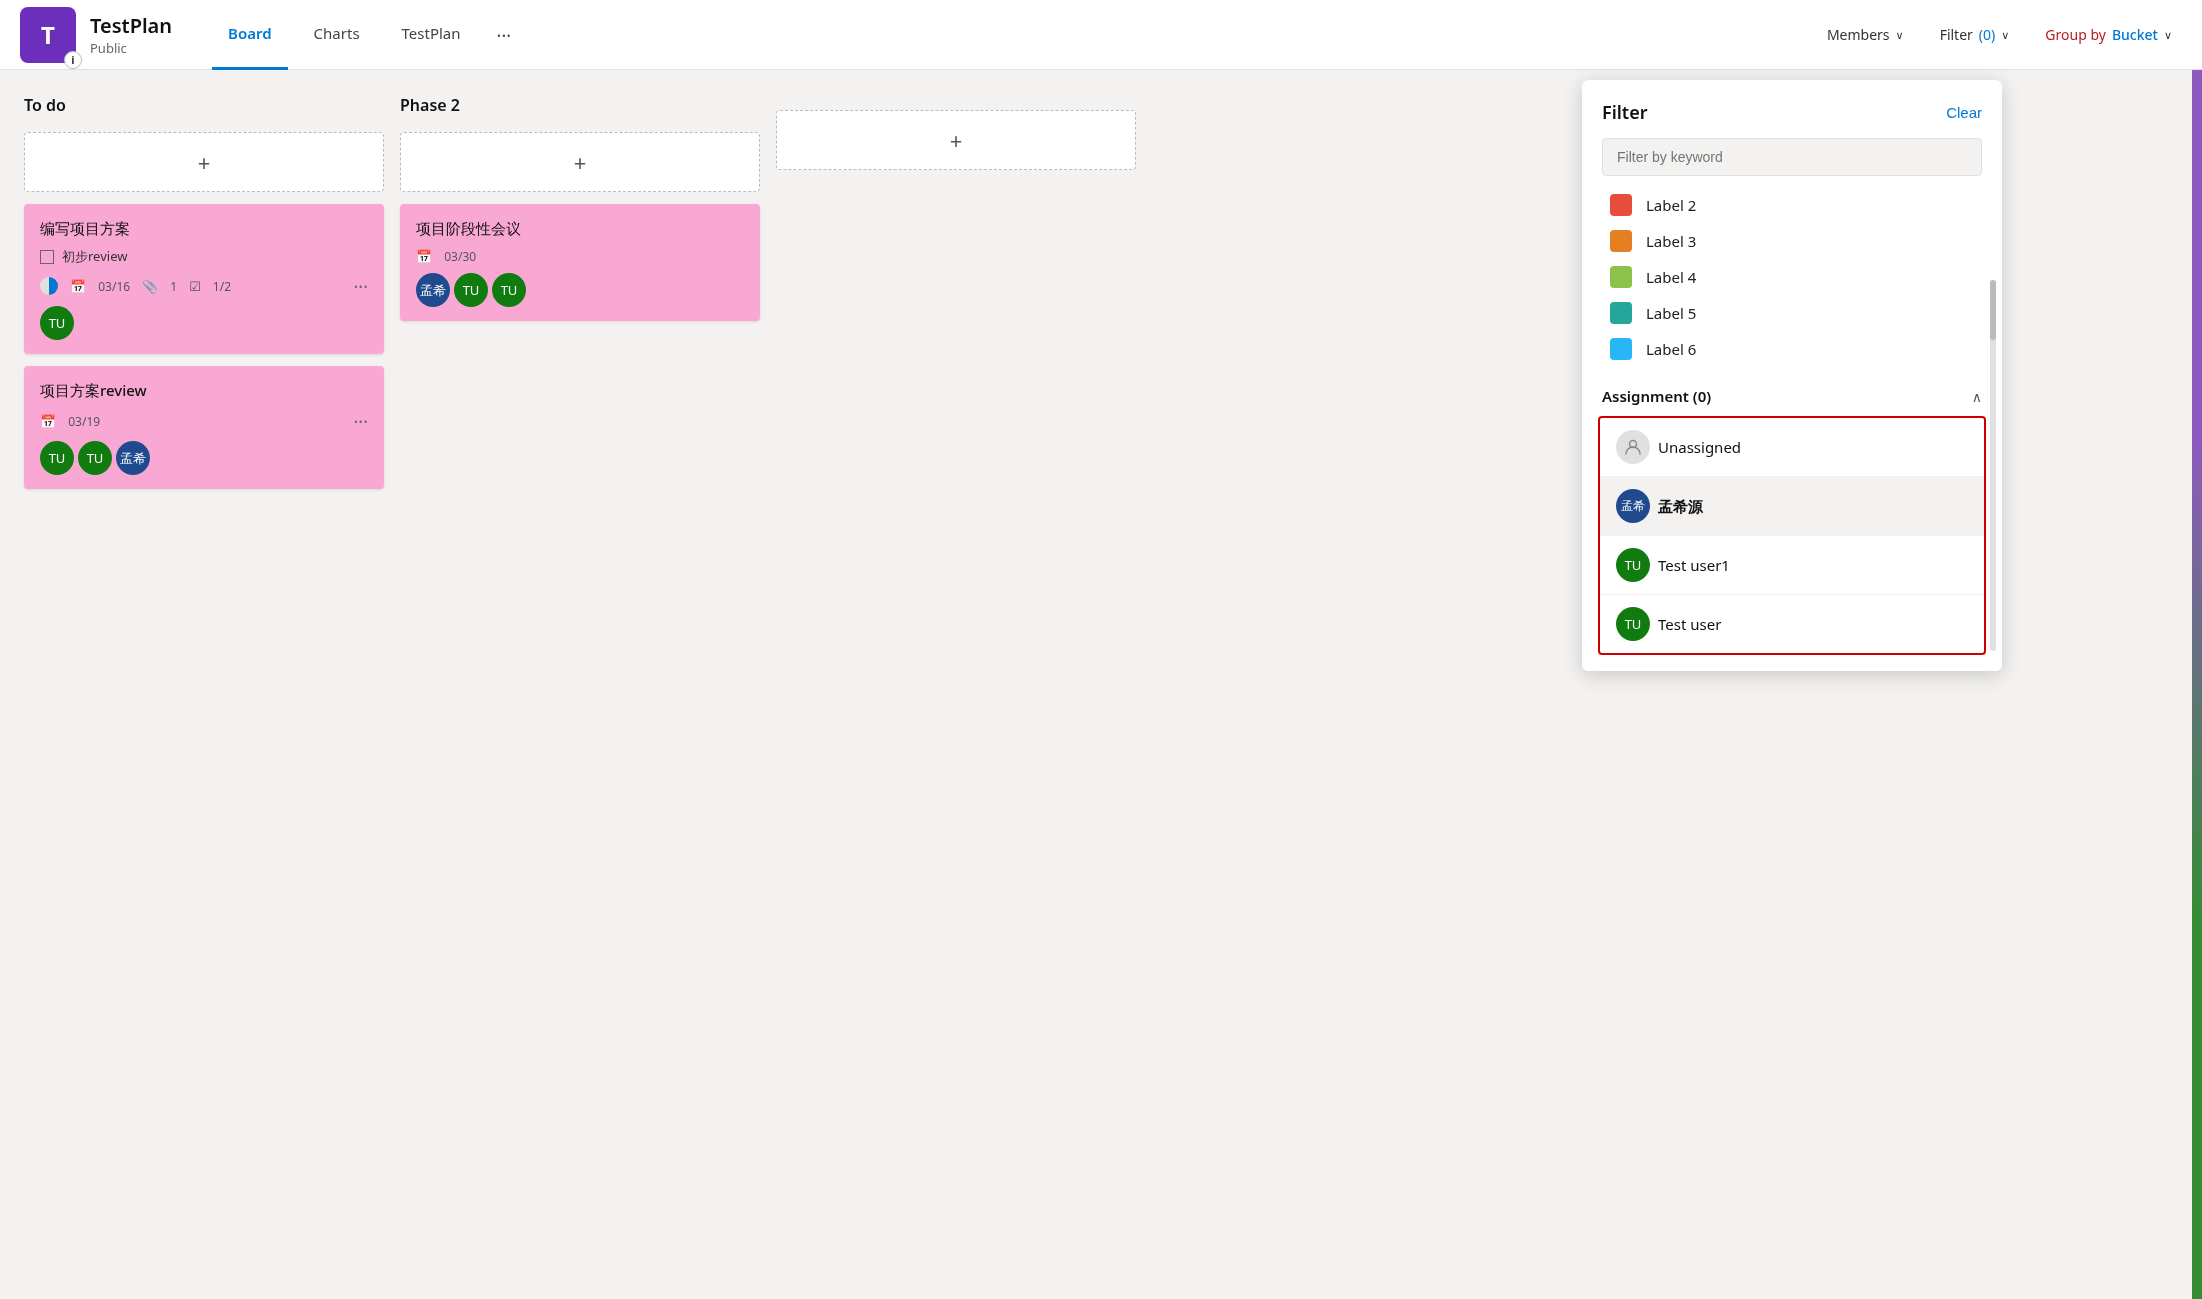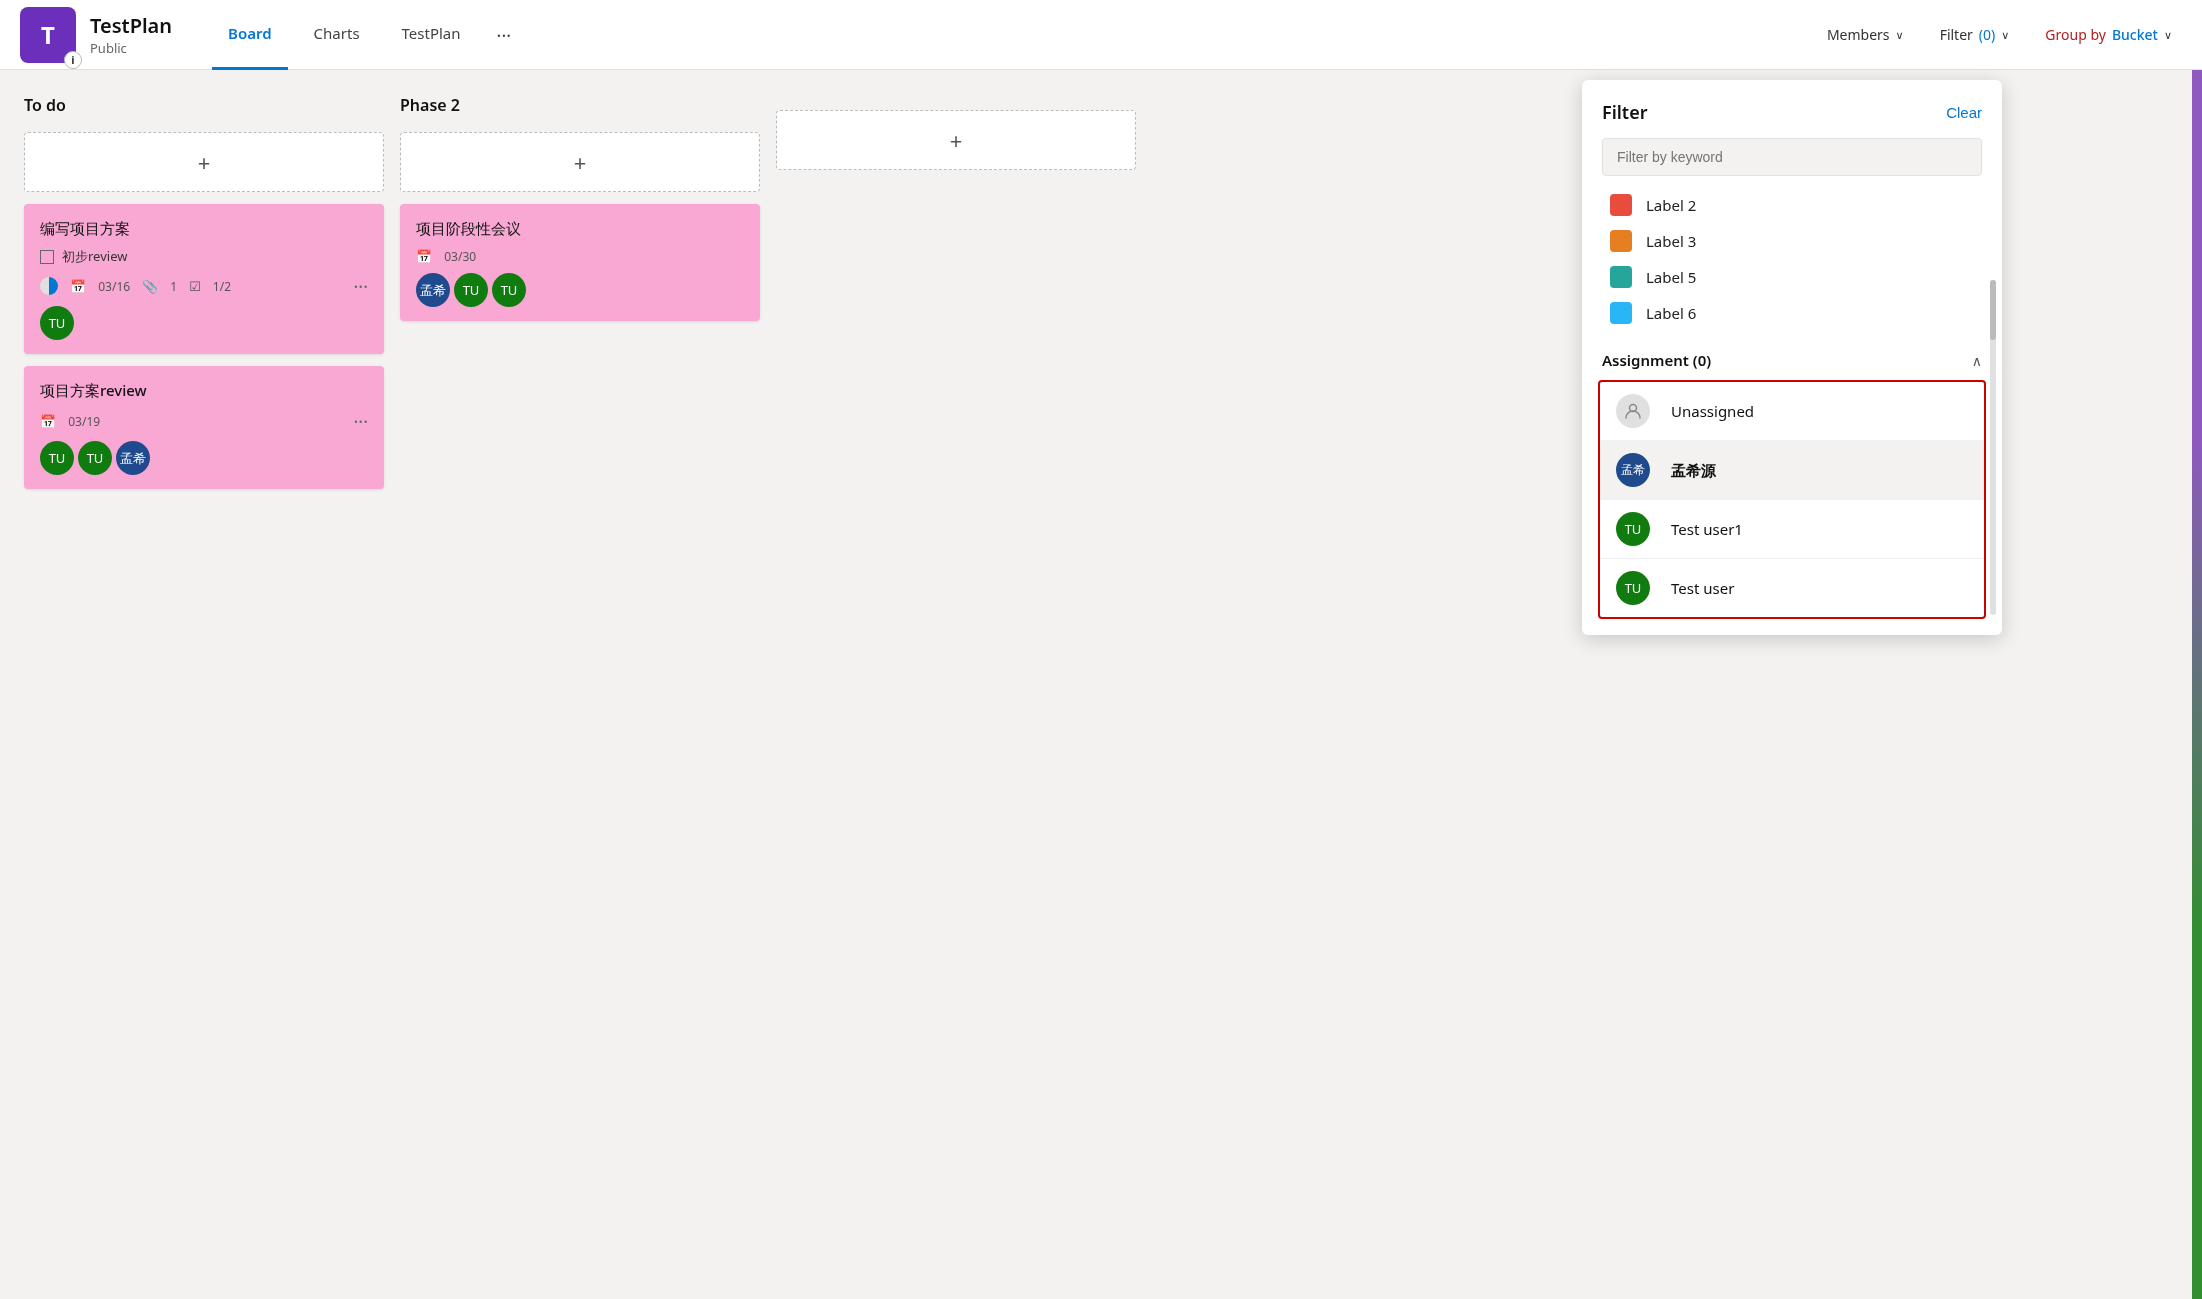--- a/index.html
+++ b/index.html
@@ -177,21 +177,21 @@
     }
     .assignment-title { font-size: 15px; font-weight: 600; color: #111; }
     .assignment-chevron { font-size: 14px; color: #555; }
 
     .assignment-list {
       border: 2px solid #c00;
       border-radius: 4px;
       margin: 0 16px;
     }
     .assignment-item {
-      display: flex; align-items: center; gap: 21px;
+      display: flex; align-items: center; gap: 8px;
       padding: 12px 16px;
       cursor: pointer;
       border-bottom: 1px solid #f0f0f0;
     }
     .assignment-item:last-child { border-bottom: none; }
     .assignment-item.highlighted { background: #f3f2f1; }
     .assignment-name { font-size: 15px; color: #111; }
     .assignment-name.bold { font-weight: 700; }
     .unassigned-icon {
       width: 34px; height: 34px; border-radius: 50%;
@@ -334,20 +334,24 @@
   <div class="label-list">
     <div class="label-item">
       <div class="label-dot" style="background:#e74c3c"></div>
       <span class="label-text">Label 2</span>
     </div>
     <div class="label-item">
       <div class="label-dot" style="background:#e67e22"></div>
       <span class="label-text">Label 3</span>
     </div>
     <div class="label-item">
+      <div class="label-dot" style="background:#8bc34a"></div>
+      <span class="label-text">Label 4</span>
+    </div>
+    <div class="label-item">
       <div class="label-dot" style="background:#26a69a"></div>
       <span class="label-text">Label 5</span>
     </div>
     <div class="label-item">
       <div class="label-dot" style="background:#29b6f6"></div>
       <span class="label-text">Label 6</span>
     </div>
   </div>
 
   <div class="assignment-section">

